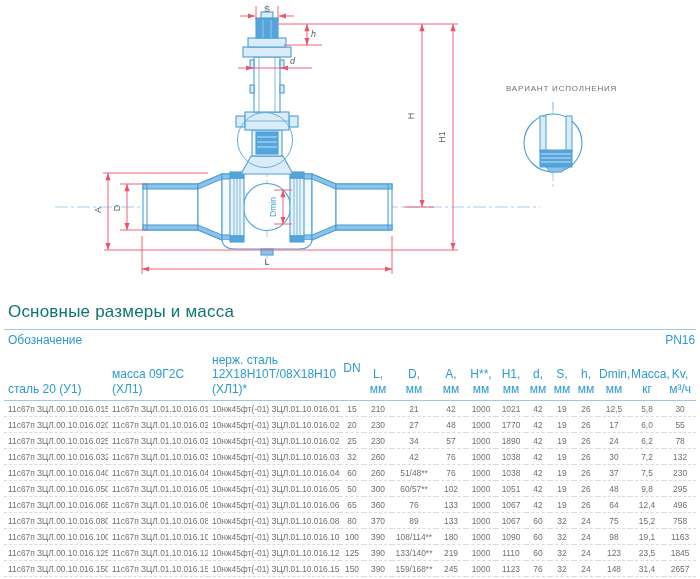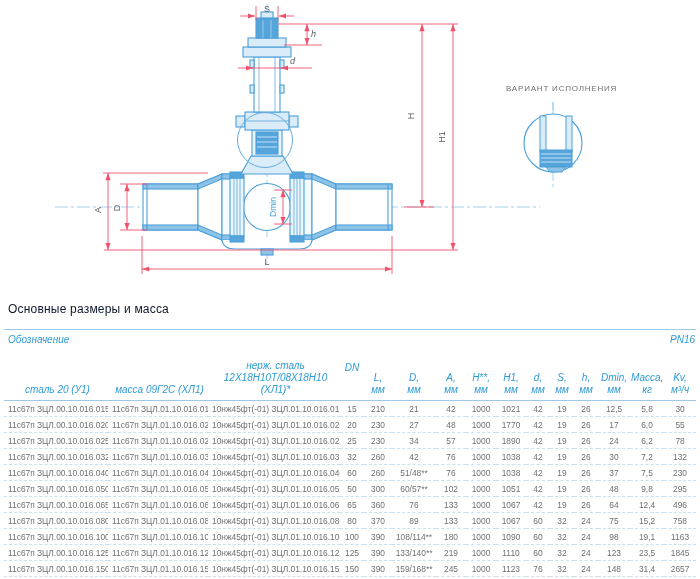--- a/index.html
+++ b/index.html
@@ -3,35 +3,35 @@
 <meta charset="utf-8">
 <style>
   html,body { margin:0; padding:0; background:#ffffff; }
   .page {
     position:relative; width:700px; height:579px; overflow:hidden;
     font-family:"Liberation Sans", sans-serif; background:#ffffff;
   }
   .drawing-svg { position:absolute; left:0; top:0; }
   .section-title {
     position:absolute; left:8px; top:302px;
-    font-size:12px; color:#0f172a; letter-spacing:0.2px;
+    font-size:17px; color:#0f766e; letter-spacing:0.2px;
   }
   .table-wrap {
     position:absolute; left:4px; top:329px; width:692px;
     border-top:1px solid #9dc8e7;
   }
   table.dims {
     border-collapse:collapse; table-layout:fixed; width:692px;
   }
-  table.dims th { font-weight:normal; color:#2e9ad5; font-size:10px;font-style:italic; }
+  table.dims th { font-weight:normal; color:#2e9ad5; font-size:12px; }
   tr.group-row th { height:17px; vertical-align:middle; }
   th.designation-group { text-align:left; padding-left:4px; }
   th.pn-group { text-align:right; }
   tr.columns-row th { height:36px; vertical-align:bottom; padding-bottom:4px; line-height:1.2; }
-  tr.columns-row th.des-col { text-align:center; padding-left:4px; }
+  tr.columns-row th.des-col { text-align:left; padding-left:4px; }
   tr.columns-row th.dim-col { text-align:center; }
   tr.columns-row th.dim-col.single { vertical-align:middle; padding-bottom:14px; }
   tr.columns-row th .unit { display:block; }
   thead { border-bottom:1px solid #9dc8e7; }
   tbody td {
     height:15px; font-size:8.4px; color:#6d6f71;
     border-bottom:1px dashed #c8e0f1; text-align:center;
     white-space:nowrap; overflow:hidden; padding:0;
   }
   tbody td.des { text-align:left; padding-left:4px;margin-top:18px; }

